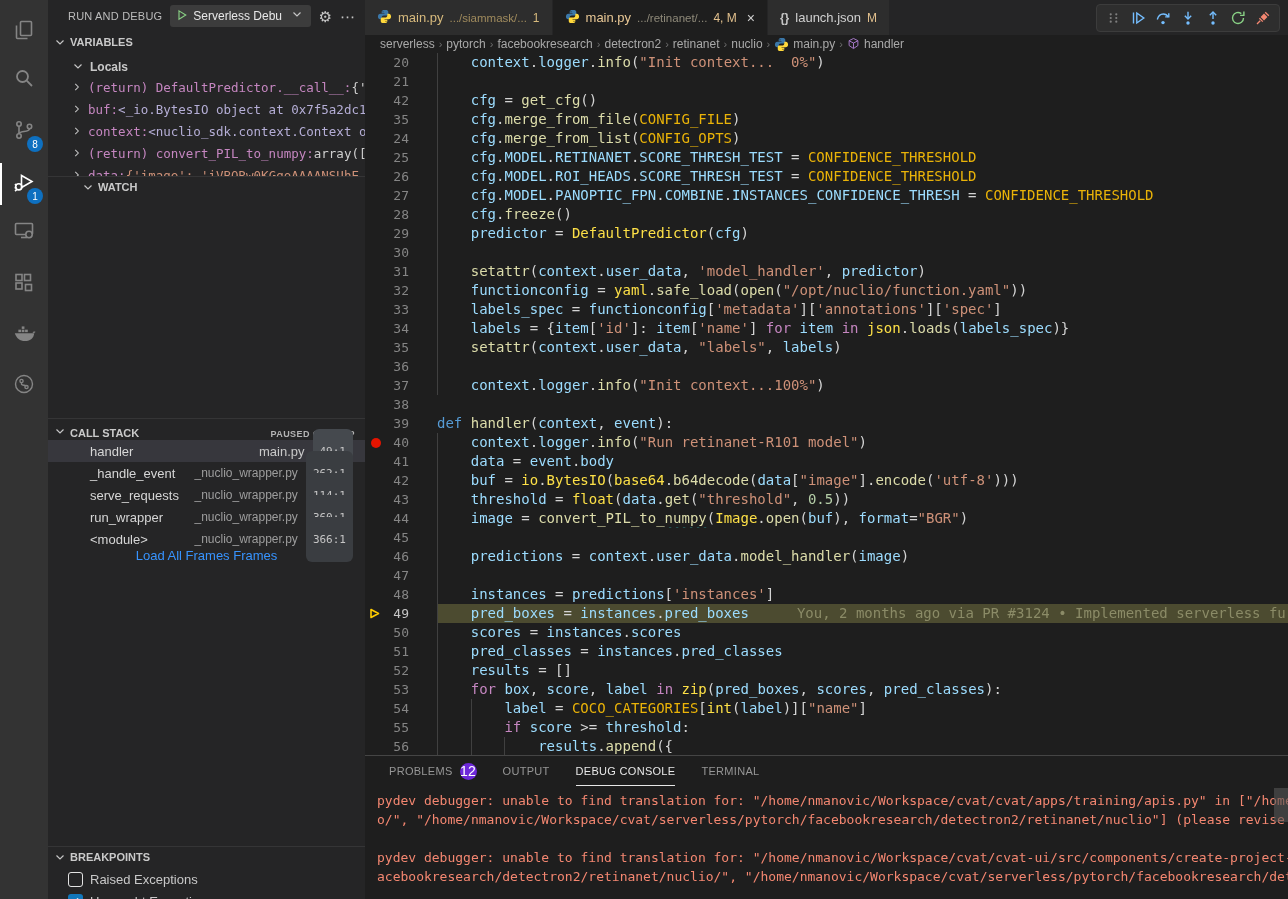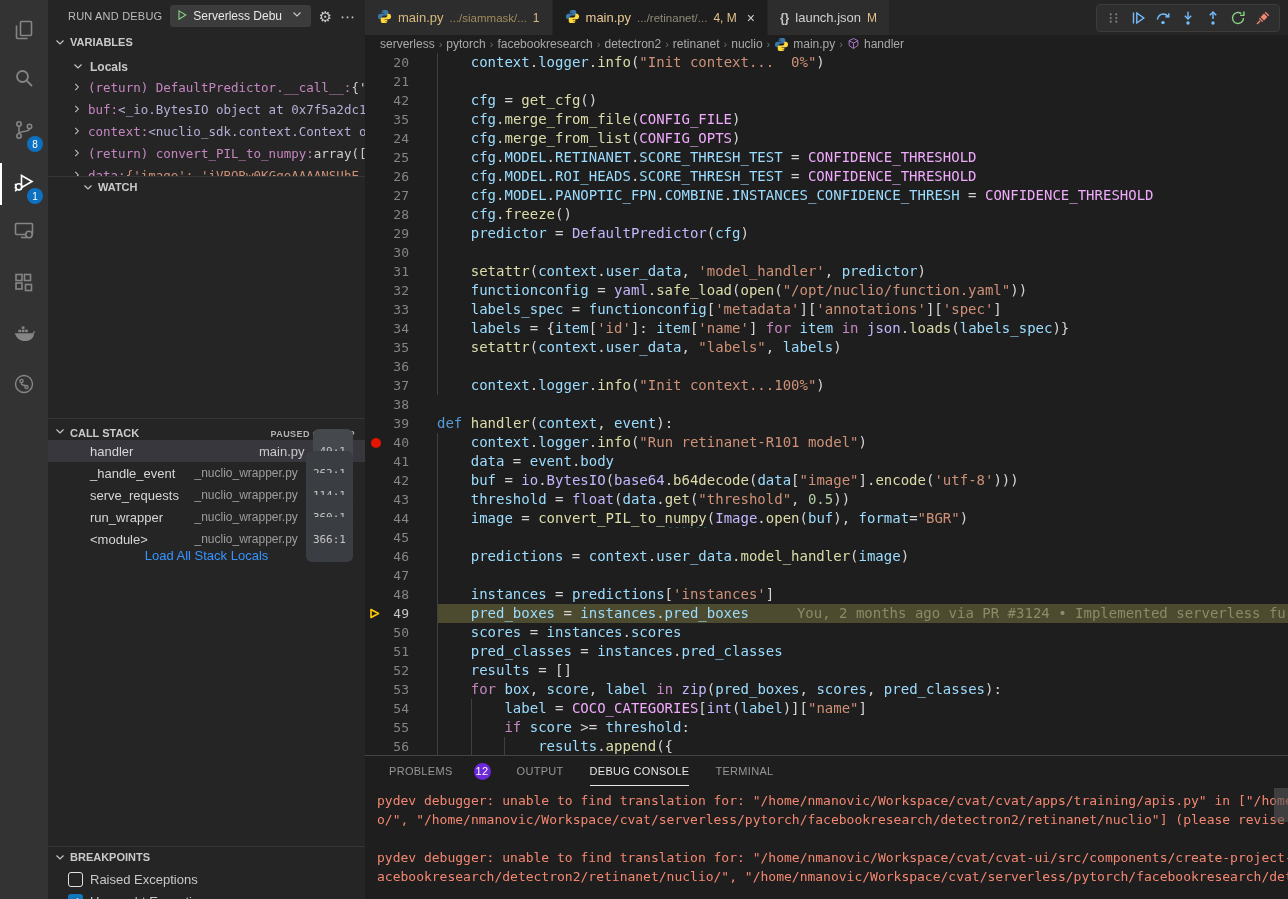--- a/index.html
+++ b/index.html
@@ -72,31 +72,31 @@
   .gutter{width:72px;flex:none;position:relative;}
   .lnum{position:absolute;left:0;top:0;width:44px;text-align:right;color:#858585;font-size:13px;line-height:19px;}
   .line.current .lnum{color:#c6c6c6;}
   .bp-dot{position:absolute;left:6px;top:5px;width:10px;height:10px;border-radius:50%;background:#e51400;}
   .cur-arrow{position:absolute;left:4px;top:3px;display:flex;}
   .ltext{flex:1;position:relative;white-space:pre;overflow:hidden;}
   .line.current .ltext{background:#4c4b30;}
   .guide{position:absolute;top:0;bottom:0;width:1px;background:#404040;}
   .blame{color:#8b8b67;margin-left:48px;}
   .sp{color:#d4d4d4;} .sv{color:#9cdcfe;} .sf{color:#dcdcaa;text-align:right;} .ss{color:#ce9178;}
-  .sk{color:#c586c0;} .sd{color:#569cd6;} .sc{color:#c4b5fd;} .sC{color:#f0abfc;} .sn{color:#b5cea8;}
+  .sk{color:#c586c0;} .sd{color:#569cd6;} .sc{color:#fde047;} .sC{color:#eab308;} .sn{color:#b5cea8;}
   .sfw{color:#dcdcaa;text-decoration:underline;text-decoration-style:wavy;
        text-decoration-color:#2aa3a3;text-underline-offset:4px;}
 
   
   #panel{position:absolute;left:0;right:0;bottom:0;height:143px;border-top:1px solid #454545;background:#1e1e1e;}
   .panel-tabs{height:30px;display:flex;align-items:stretch;padding-left:24px;gap:26px;}
   .ptab{font-size:11px;letter-spacing:.3px;color:#969696;display:flex;gap:7px;align-items:center;cursor:pointer;}
   .ptab.active{color:#e7e7e7;box-shadow:inset 0 -1px 0 #e7e7e7;}
-  .pbadge{background:#6d28d9;color:#ffffff;border-radius:50%;width:17px;height:17px;font-size:11px;
-          display:flex;align-items:center;justify-content:center;margin-left:14px;}
+  .pbadge{background:#6d28d9;color:#ffffff;border-radius:50%;width:17px;height:17px;font-size:14px;
+          display:flex;align-items:center;justify-content:center;}
   #console{padding:5px 0 0 12px;font-family:"DejaVu Sans Mono",monospace;font-size:13px;line-height:19px;
            color:#f48771;overflow:hidden;}
   .console-line{white-space:nowrap;height:19px;}
   #panel-scrollbar{position:absolute;right:0;top:32px;width:14px;height:34px;background:#555555;opacity:.6;cursor:pointer;}
 </style>
 </head>
 <body>
 
 <div id="root">
   <div id="activitybar">
@@ -301,21 +301,21 @@
           <span class="frame-name">run_wrapper</span>
           <span class="frame-file">_nuclio_wrapper.py</span>
           <span class="frame-badge mono">360:1</span>
         </div>
         <div class="frame-row">
           <span class="frame-name">&lt;module&gt;</span>
           <span class="frame-file">_nuclio_wrapper.py</span>
           <span class="frame-badge mono">366:1</span>
         </div>
       </div>
-    <div class="stack-link" style="position:absolute;top:548px;left:0;right:0;">Load All Stack Locals</div>
+    <div class="stack-link" style="position:absolute;top:548px;left:0;right:0;">Load All Frames Frames</div>
 
     <div class="sec-header" style="position:absolute;top:846px;left:0;right:0;">
       <span class="chev chev-ic">
           <svg width="16" height="16" viewBox="0 0 16 16">
             <path fill="none" stroke="currentColor" stroke-width="1.2" d="M4.5 6.5L8 10l3.5-3.5"></path>
           </svg>
         </span>
       <span>BREAKPOINTS</span>
     </div>
     <div id="bp-rows" style="position:absolute;top:868px;left:0;right:0;">

